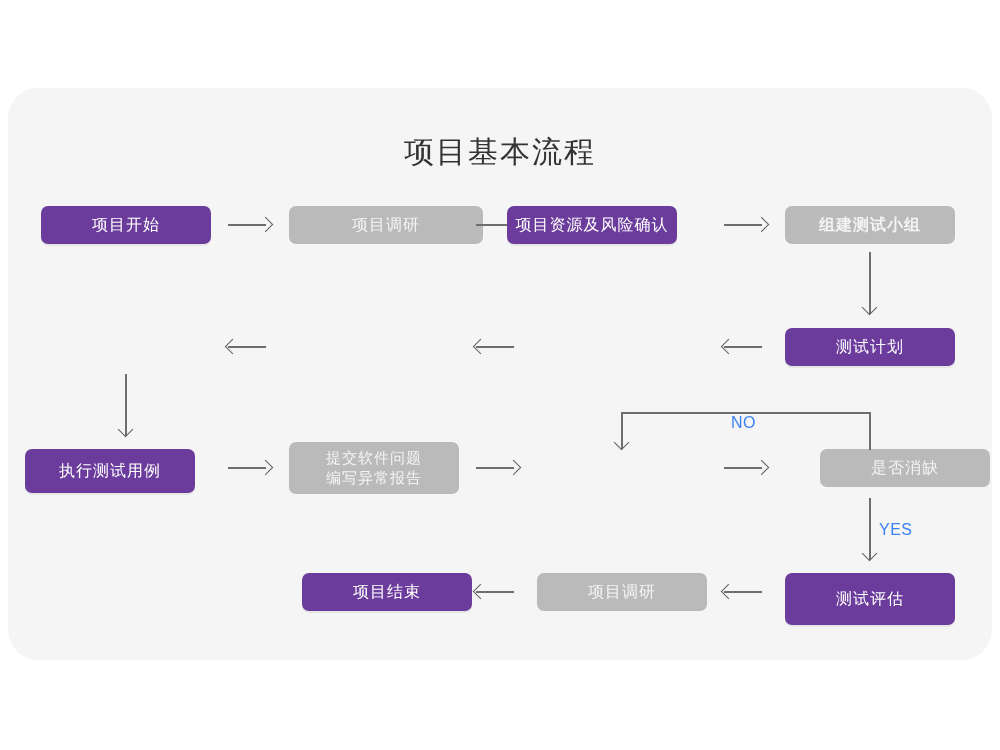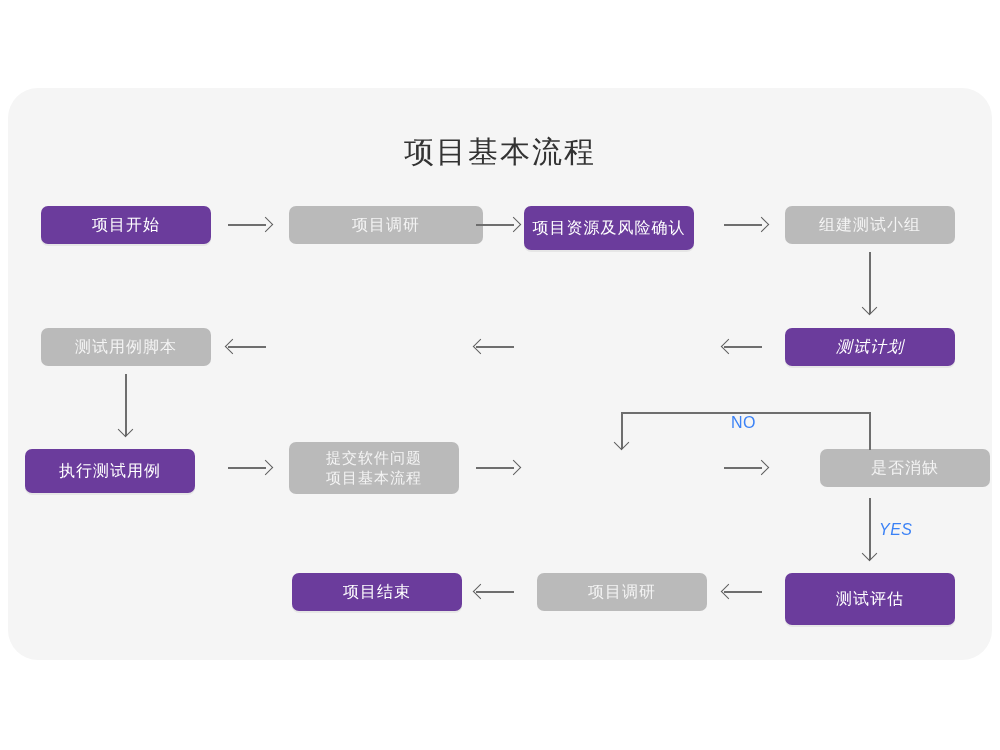--- a/index.html
+++ b/index.html
@@ -94,76 +94,75 @@
   <div class="node purple" style="left:41px; top:206px; width:170px; height:38px;">项目开始</div>
 
   <div class="hline" style="left:228px; top:224px; width:38px;"></div>
   <div class="head right" style="left:260px; top:219px;"></div>
 
   <div class="node gray" style="left:289px; top:206px; width:194px; height:38px;">项目调研</div>
 
   <div class="hline" style="left:476px; top:224px; width:38px;"></div>
   <div class="head right" style="left:508px; top:219px;"></div>
 
-  <div class="node purple" style="left:524px; top:206px; width:170px; height:44px;">项目资源及风险确认</div>
+  <div class="node purple" style="left:507px; top:206px; width:170px; height:38px;">项目资源及风险确认</div>
 
   <div class="hline" style="left:724px; top:224px; width:38px;"></div>
   <div class="head right" style="left:756px; top:219px;"></div>
 
-  <div class="node gray" style="left:785px; top:206px; width:170px; height:38px;">组建测试小组</div>
+  <div class="node gray" style="left:785px; top:206px; width:170px; height:38px;font-weight:bold;">组建测试小组</div>
 
   <div class="vline" style="left:869px; top:252px; height:62px;"></div>
   <div class="head down" style="left:864px; top:302px;"></div>
 
-  <div class="node gray" style="left:41px; top:328px; width:170px; height:38px;">测试用例脚本</div>
 
   <div class="hline" style="left:228px; top:346px; width:38px;"></div>
   <div class="head left" style="left:227px; top:341px;"></div>
 
 
   <div class="hline" style="left:476px; top:346px; width:38px;"></div>
   <div class="head left" style="left:475px; top:341px;"></div>
 
 
   <div class="hline" style="left:724px; top:346px; width:38px;"></div>
   <div class="head left" style="left:723px; top:341px;"></div>
 
-  <div class="node purple" style="left:785px; top:328px; width:170px; height:38px;font-style:italic;">测试计划</div>
+  <div class="node purple" style="left:785px; top:328px; width:170px; height:38px;">测试计划</div>
 
   <div class="vline" style="left:125px; top:374px; height:62px;"></div>
   <div class="head down" style="left:120px; top:424px;"></div>
 
   <div class="node purple" style="left:25px; top:449px; width:170px; height:44px;">执行测试用例</div>
 
   <div class="hline" style="left:228px; top:467px; width:38px;"></div>
   <div class="head right" style="left:260px; top:462px;"></div>
 
   <div class="node gray" style="left:289px; top:442px; width:170px; height:52px; font-size:15px;">提交软件问题
-项目基本流程</div>
+编写异常报告</div>
 
   <div class="hline" style="left:476px; top:467px; width:38px;"></div>
   <div class="head right" style="left:508px; top:462px;"></div>
 
 
   <div class="hline" style="left:724px; top:467px; width:38px;"></div>
   <div class="head right" style="left:756px; top:462px;"></div>
 
   <div class="node gray" style="left:785px; top:449px; width:170px; height:38px;margin-left:35px;">是否消缺</div>
 
   <div class="vline" style="left:869px; top:412px; height:38px;"></div>
   <div class="hline" style="left:621px; top:412px; width:249px;"></div>
   <div class="vline" style="left:621px; top:412px; height:37px;"></div>
   <div class="head down" style="left:616px; top:437px;"></div>
   <div class="edge-label" style="left:731px; top:414px;">NO</div>
 
   <div class="vline" style="left:869px; top:498px; height:62px;"></div>
   <div class="head down" style="left:864px; top:548px;"></div>
-  <div class="edge-label" style="left:879px; top:521px;font-style:italic;">YES</div>
+  <div class="edge-label" style="left:879px; top:521px;">YES</div>
 
-  <div class="node purple" style="left:292px; top:573px; width:170px; height:38px;">项目结束</div>
+  <div class="node purple" style="left:302px; top:573px; width:170px; height:38px;">项目结束</div>
 
   <div class="hline" style="left:476px; top:591px; width:38px;"></div>
   <div class="head left" style="left:475px; top:586px;"></div>
 
   <div class="node gray" style="left:537px; top:573px; width:170px; height:38px;">项目调研</div>
 
   <div class="hline" style="left:724px; top:591px; width:38px;"></div>
   <div class="head left" style="left:723px; top:586px;"></div>
 
   <div class="node purple" style="left:785px; top:573px; width:170px; height:52px;">测试评估</div>

